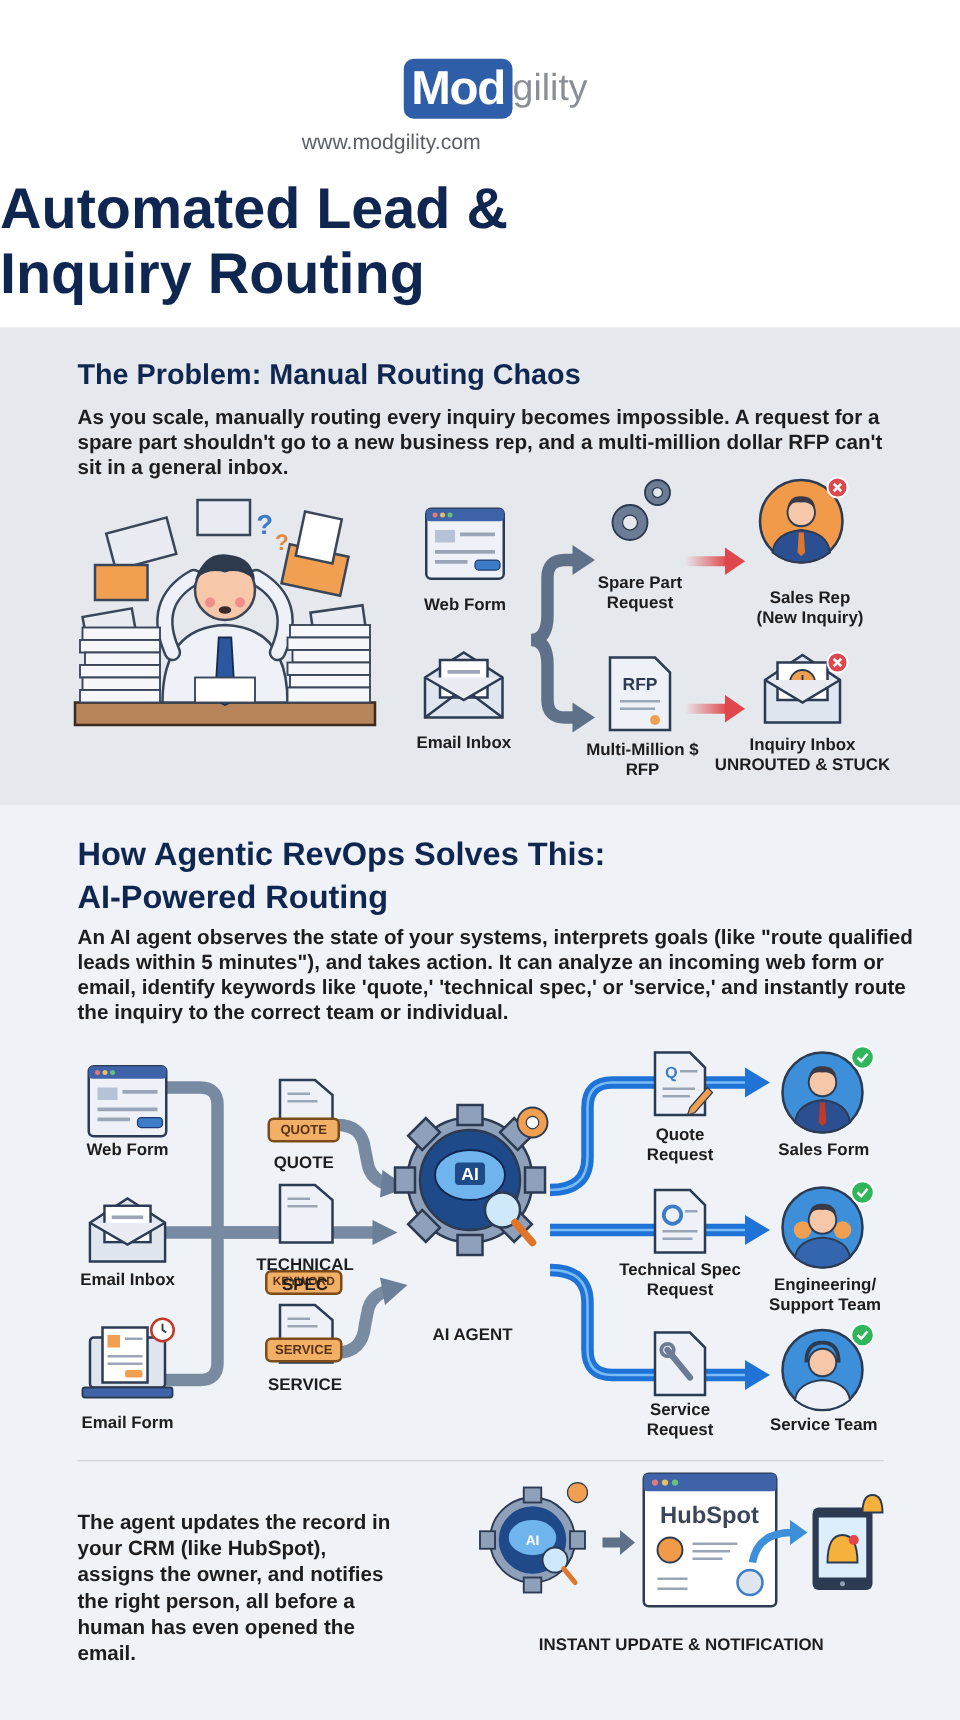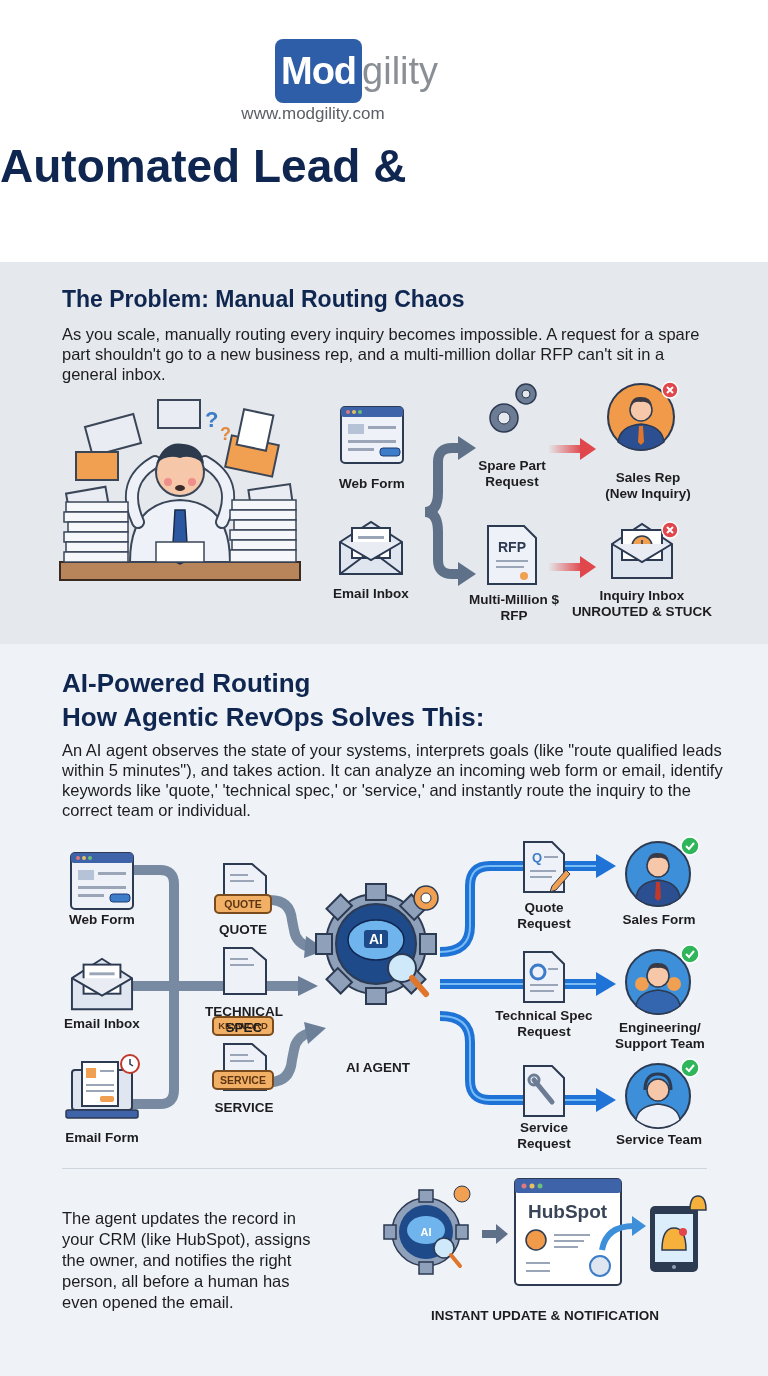--- a/index.html
+++ b/index.html
@@ -1,29 +1,29 @@
 <!DOCTYPE html>
 <html><head>
 <meta charset="utf-8">
 <style>
   * { box-sizing: border-box; margin: 0; padding: 0; }
   html, body { width: 768px; height: 1376px; overflow: hidden; }
   body { font-family: "Liberation Sans", sans-serif; background: #f0f3f7; color: #1d1d1f; position: relative; }
 
   .header { position: absolute; left: 0; top: 0; width: 768px; height: 262px; background: #ffffff; }
   .logo { position: absolute; left: 275px; top: 46px; height: 50px; display: flex; align-items: center; }
-  .logo-box { background: #2f5ea8; color: #fff; font-weight: 700; font-size: 38px; height: 64px; padding: 0 6px; border-radius: 8px; display: flex; align-items: center; letter-spacing: -1px; }
+  .logo-box { background: #2f5ea8; color: #fff; font-weight: 700; font-size: 38px; height: 48px; padding: 0 6px; border-radius: 8px; display: flex; align-items: center; letter-spacing: -1px; margin-left: 48px; }
   .logo-mo { color: #fff; }
-  .logo-rest { color: #8a8f96; font-size: 38px; font-weight: 400; letter-spacing: 0px; }
+  .logo-rest { color: #8a8f96; font-size: 30px; font-weight: 400; letter-spacing: 0px; }
   .url { position: absolute; left: 0; width: 610px; top: 104px; text-align: center; font-size: 17px; color: #5a5f66; padding-left: 16px; }
   .main-title { position: absolute; left: 0; width: 768px; top: 140px; text-align: left; font-size: 46px; line-height: 52px; font-weight: 700; color: #0f2650; }
 
   .problem { position: absolute; left: 0; top: 262px; width: 768px; height: 382px; background: #e5e8ec; }
   .sec-title { position: absolute; left: 62px; font-size: 23px; font-weight: 700; color: #0f2650; line-height: 30px; }
-  .sec-text { position: absolute; left: 62px; font-size: 16.5px; line-height: 20px; color: #1d1d1f; }
+  .sec-text { position: absolute; left: 62px; font-size: 16.5px; line-height: 20px; color: #1d1d1f; font-weight: bold; }
 
   .solution { position: absolute; left: 0; top: 644px; width: 768px; height: 732px; background: #eff2f6; }
 
   .lbl { position: absolute; font-size: 13.5px; font-weight: 700; color: #1d1d1f; text-align: center; line-height: 16px; }
   .tag { position: absolute; background: #f2b067; border: 2px solid #7a4b1c; border-radius: 5px; font-size: 10.5px; font-weight: 700; color: #5a3413; text-align: center; line-height: 16px; }
   .divider { position: absolute; left: 62px; top: 1168px; width: 645px; height: 1px; background: #cfd5dc; }
   svg { position: absolute; overflow: visible; }
 </style>
 </head>
 <body>
@@ -32,20 +32,21 @@
   <div class="logo">
     <svg width="0" height="0" style="position:absolute"></svg>
     <div class="logo-box">
         <span class="logo-mo">Mod</span>
       </div>
     <span class="logo-rest">gility</span>
   </div>
   <div class="url">www.modgility.com</div>
   <div class="main-title">
     <div>Automated Lead &amp;</div>
+    <div>Inquiry Routing</div>
   </div>
 </div>
 
 <div class="problem">
   <div class="sec-title" style="top:22px;">The Problem: Manual Routing Chaos</div>
   <div class="sec-text" style="top:62px; width:660px;">As you scale, manually routing every inquiry becomes impossible. A request for a spare part shouldn't go to a new business rep, and a multi-million dollar RFP can't sit in a general inbox.</div>
 
   <svg style="left:60px; top:130px;" width="250" height="210" viewBox="0 0 250 210">
 
     <rect x="0" y="170" width="240" height="18" fill="#b8845a" stroke="#3a2a20" stroke-width="2"></rect>
@@ -197,22 +198,22 @@
     <path d="M57 7 L63 13 M63 7 L57 13" stroke="#fff" stroke-width="2"></path>
   </svg>
   <div class="lbl" style="left:566px; top:326px; width:152px;">
     <div>Inquiry Inbox</div>
     <div>UNROUTED &amp; STUCK</div>
   </div>
 </div>
 
 <div class="solution">
   <div class="sec-title" style="top:22px; font-size:26px; line-height:34px;">
+    <div>How Agentic RevOps Solves This:</div>
     <div>AI-Powered Routing</div>
-    <div>How Agentic RevOps Solves This:</div>
   </div>
   <div class="sec-text" style="top:96px; width:670px;">An AI agent observes the state of your systems, interprets goals (like "route qualified leads within 5 minutes"), and takes action. It can analyze an incoming web form or email, identify keywords like 'quote,' 'technical spec,' or 'service,' and instantly route the inquiry to the correct team or individual.</div>
 
   <svg style="left:130px; top:216px;" width="210" height="260" viewBox="0 0 210 260">
     <g stroke="#6b7f98" stroke-width="10" fill="none" opacity="0.9">
       <path d="M0 10 L30 10 Q44 10 44 24 L44 230 Q44 244 30 244 L0 244"></path>
       <path d="M0 126 L110 126"></path>
       <path d="M44 126 L170 126"></path>
       <path d="M140 40 Q160 40 162 60 L164 70 Q166 84 182 88"></path>
       <path d="M140 222 Q160 222 162 200 L164 190 Q166 176 182 172"></path>

